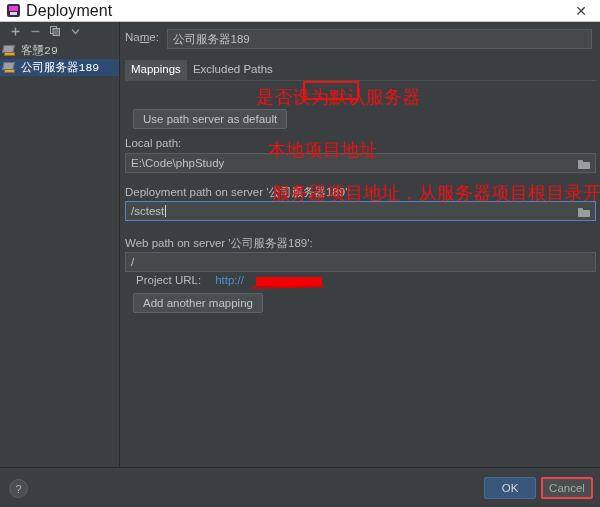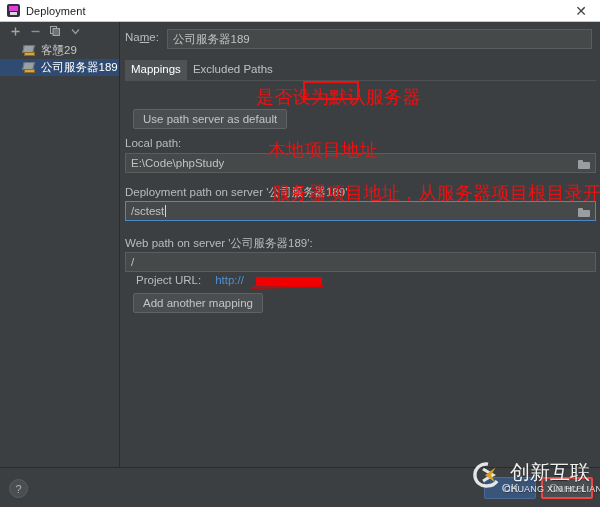--- a/index.html
+++ b/index.html
@@ -34,21 +34,21 @@
     content: ""; position: absolute;
     left: 2px; top: 2px; width: 9px; height: 5px;
     background: #e040d8;
   }
   .title-icon::after {
     content: ""; position: absolute;
     left: 3px; top: 8px; width: 7px; height: 3px;
     background: #d8d8e0;
   }
   .titlebar-text {
-    font-size: 11px; color: #1a1a1a;
+    font-size: 16px; color: #1a1a1a;
     letter-spacing: .1px;
   }
   .titlebar-close {
     position: absolute; right: 0; top: 0;
     width: 38px; height: 21px;
     display: flex; align-items: center; justify-content: center;
     color: #404040; font-size: 14px; line-height: 1;
   }
 
   
@@ -64,21 +64,21 @@
   }
   .sb-tool {
     width: 20px; height: 16px;
     display: flex; align-items: center; justify-content: center;
     color: #a6a6a6;
   }
   .sb-tool svg { display: block; }
   .sb-list { margin-top: 2px; }
   .sb-item {
     height: 17px; display: flex; align-items: center;
-    padding-left: 23px; gap: 5px;
+    padding-left: 3px; gap: 5px; font-family: Liberation Mono, monospace;
   }
   .sb-item.selected { background: #2f4b72; }
   .srv-icon { width: 13px; height: 11px; position: relative; flex: none; }
   .srv-icon .box {
     position: absolute; left: 0; top: 0;
     width: 11px; height: 8px;
     background: #9aa0a6;
     transform: skewX(-12deg);
     border: 1px solid #6d7378;
   }
@@ -405,23 +405,14 @@
   <div class="annot" id="annot-default">是否设为默认服务器</div>
   <div class="annot" id="annot-local">本地项目地址</div>
   <div class="annot" id="annot-deploy">服务器项目地址，从服务器项目根目录开始</div>
 
   <div class="bottombar">
     <div class="help-btn">?</div>
     <div class="ok-btn">OK</div>
     <div class="cancel-btn">Cancel</div>
   </div>
 
-  <div class="watermark">
-    <svg class="wm-logo" viewBox="0 0 44 30">
-      <path d="M22 4.2 A11 11 0 1 0 22 25.8 A11 11 0 0 0 31 21" fill="none" stroke="#f2f2f2" stroke-width="3.4"></path>
-      <path d="M17 9 L27 15 L17 21" fill="none" stroke="#f2f2f2" stroke-width="3"></path>
-      <path d="M29.5 7.5 L19 15.2 L29.5 22.5 L25 15.2 Z" fill="#e8a81e"></path>
-    </svg>
-    <div class="wm-cn">创新互联</div>
-    <div class="wm-py">CHUANG XIN HU LIAN</div>
-  </div>
 
 </div>
 
 </body></html>

